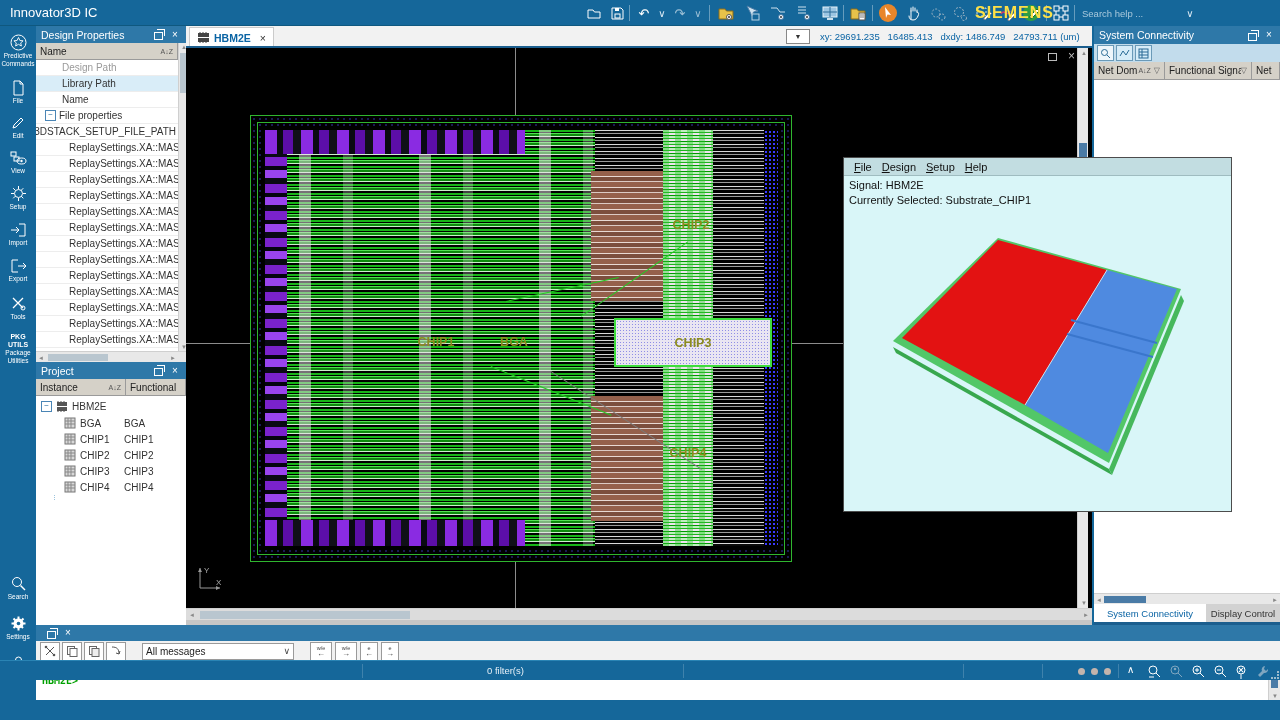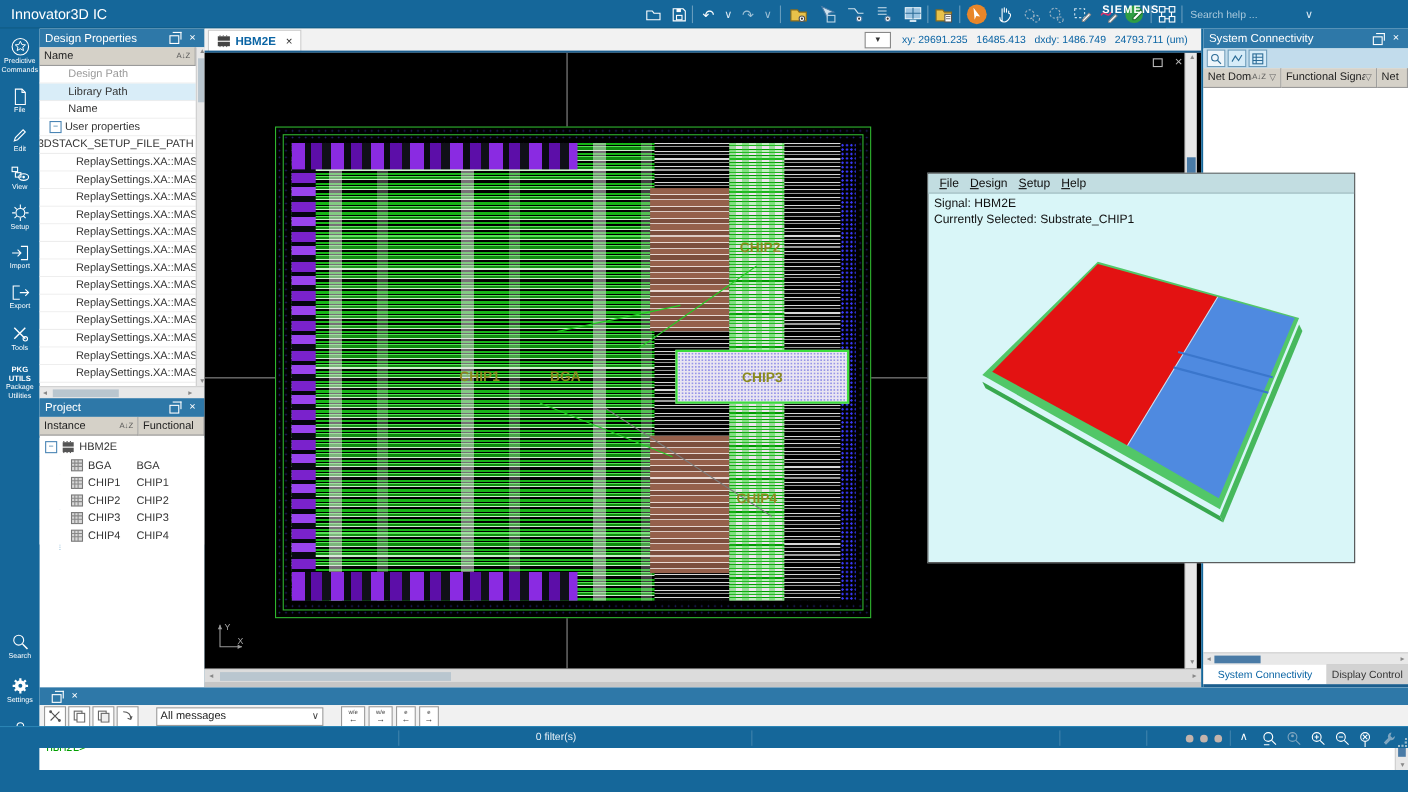--- a/index.html
+++ b/index.html
@@ -2,21 +2,21 @@
 <html><head>
 <meta charset="utf-8">
 <style>
   html,body{margin:0;padding:0;background:#0b3c5d;}
   body{font-family:"Liberation Sans",sans-serif;}
   #root{position:relative;width:1280px;height:720px;background:#15679a;overflow:hidden;}
   .r{position:absolute;box-sizing:border-box;}
   
   #titlebar{left:0;top:0;width:1060px;height:26px;background:#15679a;border-bottom:1px solid #0f587f;color:#fff;}
   .app-title{position:absolute;left:10px;top:5px;font-size:13px;color:#fff;}
-  .brand{position:absolute;right:6px;top:4px;font-size:10px;font-weight:bold;letter-spacing:1px;color:#ffffff;}
+  .brand{position:absolute;right:6px;top:4px;font-size:16px;font-weight:bold;letter-spacing:1px;color:#fde047;}
   .ti{position:absolute;top:3px;width:20px;height:20px;display:flex;align-items:center;justify-content:center;}
   .tdiv{position:absolute;top:5px;width:1px;height:16px;background:rgba(255,255,255,.35);}
   .search{position:absolute;left:1080px;top:4px;width:96px;height:17px;background:transparent;border:none;color:#cfe2ee;font-size:9.5px;outline:none;}
   .search::placeholder{color:#a9c9dc;}
   .chev{color:#dceaf4;font-size:10px;}
   
   #sidebar{left:0;top:26px;width:36px;height:674px;background:#15679a;}
   .sb-item{position:absolute;left:0;width:36px;text-align:center;color:#fff;cursor:pointer;}
   .sb-item .lbl{font-size:6.5px;line-height:7.5px;display:block;margin-top:1px;}
   .sb-item svg{display:block;margin:0 auto;}
@@ -321,21 +321,21 @@
         <span>Design Path</span>
       </div>
     <div class="prow" style="top:50px;width:142px;height:16px;padding-left:26px;background:#d9edf8">
         <span>Library Path</span>
       </div>
     <div class="prow" style="top:66px;width:142px;height:16px;padding-left:26px">
         <span>Name</span>
       </div>
     <div class="prow" style="top:82px;width:142px;height:16px;padding-left:6px">
         <span class="expander">−</span>
-        <span>User properties</span>
+        <span>File properties</span>
       </div>
     <div class="prow" style="top:98px;width:142px;height:16px;padding-left:0;justify-content:flex-end;padding-right:2px">
         <span>3DSTACK_SETUP_FILE_PATH</span>
       </div>
     <div class="prow" style="top:114px;width:142px;height:16px;padding-left:33px">
         <span>ReplaySettings.XA::MASK::C...</span>
       </div>
     <div class="prow" style="top:130px;width:142px;height:16px;padding-left:33px">
         <span>ReplaySettings.XA::MASK::C...</span>
       </div>
@@ -642,21 +642,21 @@
           <span class="t">e</span>
           <span class="a">←</span>
         </span>
       <span class="hbtn" style="width:16px">
           <span class="t">e</span>
           <span class="a">→</span>
         </span>
     </div>
     <div class="r" style="left:0;top:37px;width:1244px;height:38px;background:#fff;padding:2px 0 0 6px">
       <div class="cline" style="color:#333">#</div>
-      <div class="cline" style="color:#00a000;font-weight:normal">HBM2E&gt;</div>
+      <div class="cline" style="color:#00a000;font-weight:bold">HBM2E&gt;</div>
     </div>
     <div class="vscroll" style="left:1232px;top:37px;width:11px;height:38px">
         <span class="sarr" style="top:1px;left:3px">▲</span>
         <span class="thumbB" style="left:2px;top:14px;width:7px;height:12px"></span>
         <span class="sarr" style="bottom:1px;left:3px">▼</span>
       </div>
   </div>
 
   <div class="r" id="statusbar">
     <span class="sdiv" style="left:362px"></span>

